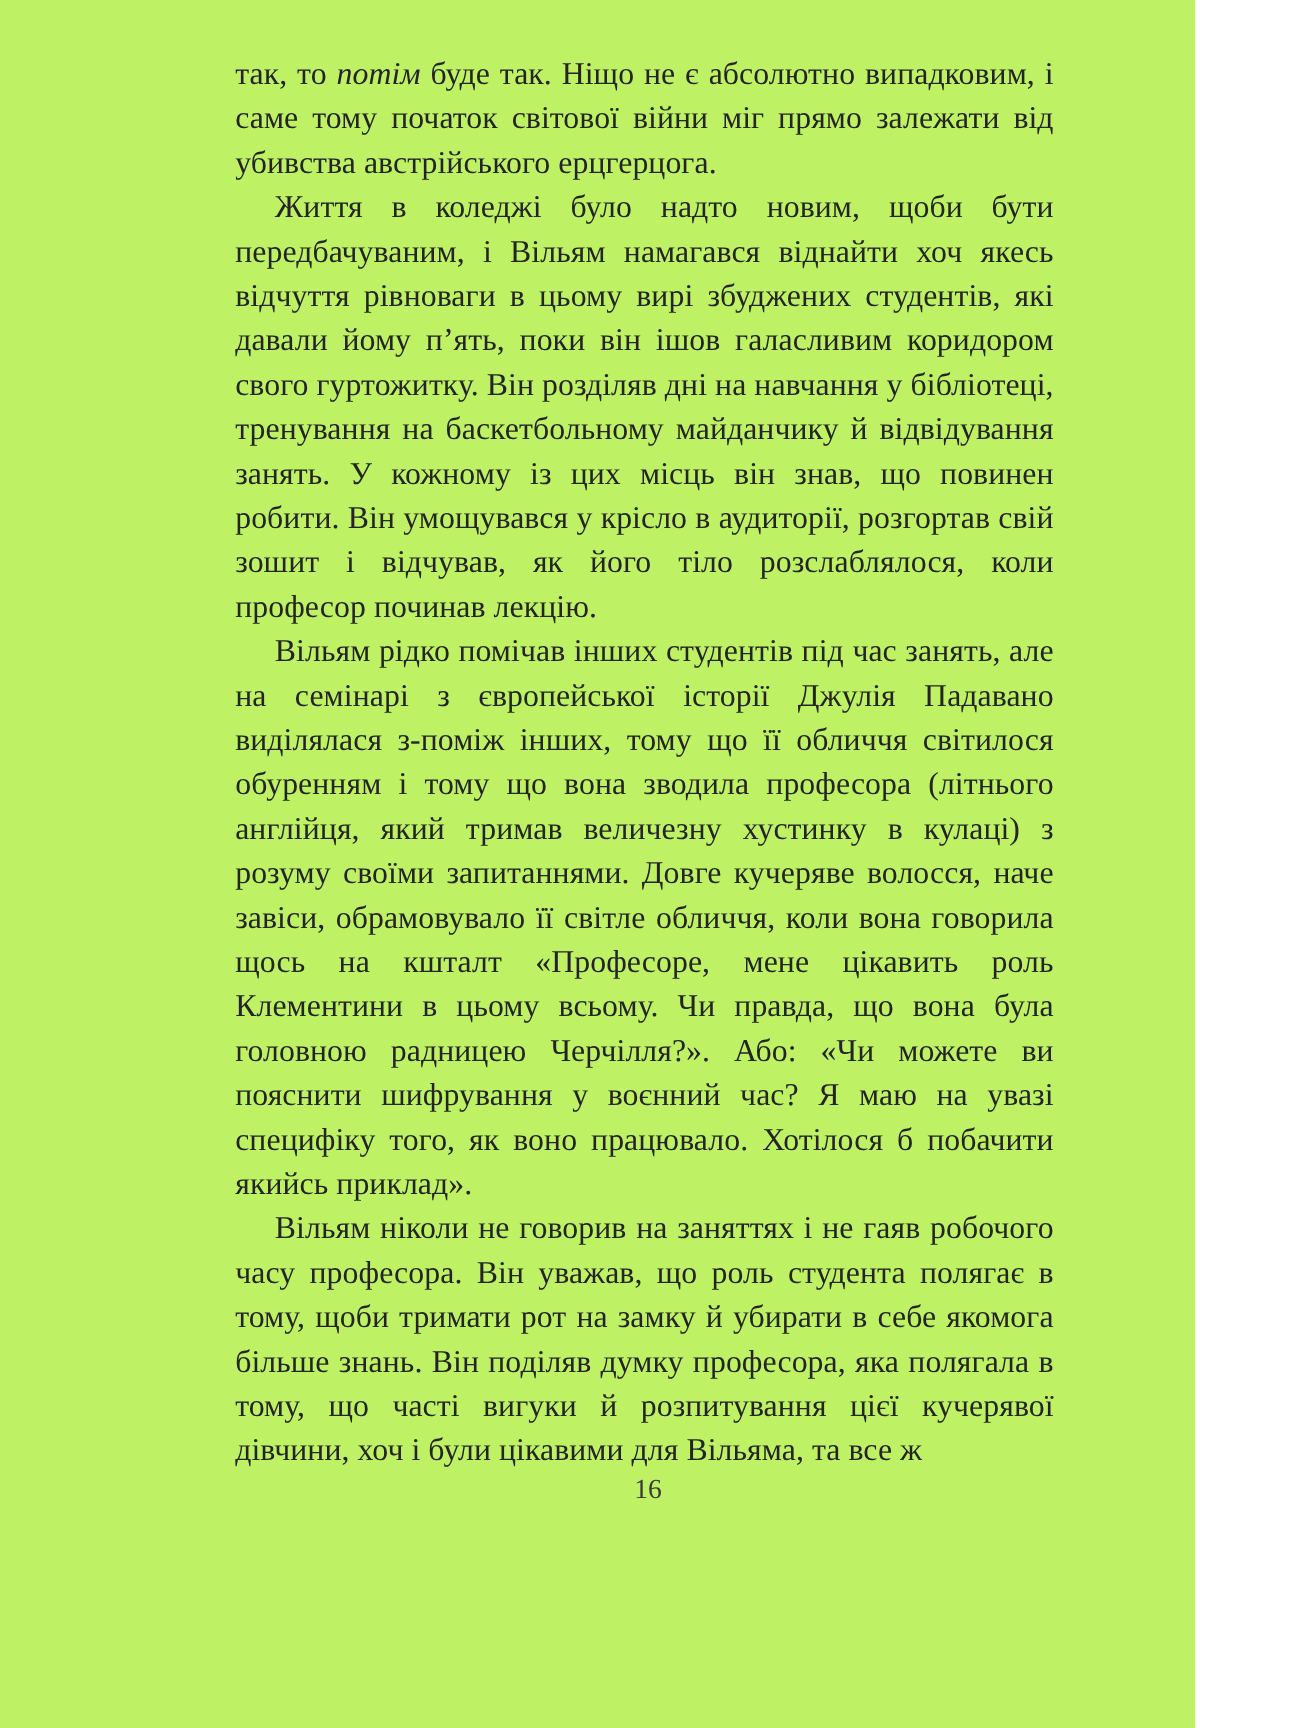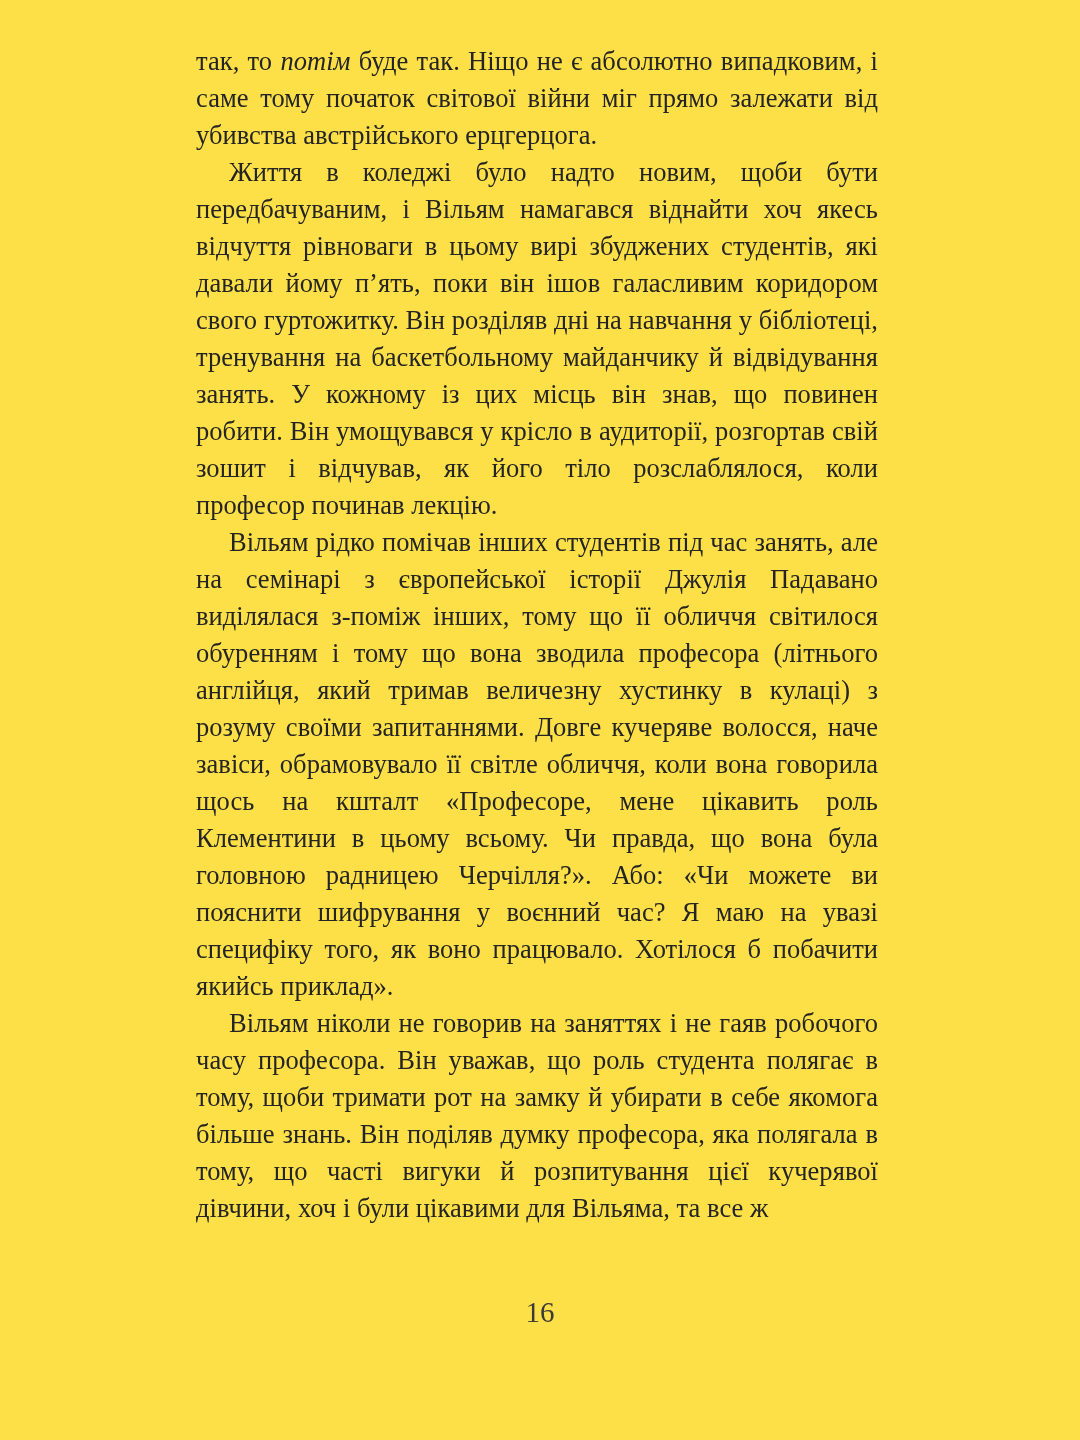--- a/index.html
+++ b/index.html
@@ -4,23 +4,23 @@
 <title>Book page 16</title>
 <style>
   html, body {
     margin: 0;
     padding: 0;
     background: #ffffff;
   }
 
   .page {
     position: relative;
-    width: 1080px;
+    width: 996px;
     height: 1440px;
-    background: #fde047;
+    background: #bef264;
     box-sizing: border-box;
     overflow: hidden;
     font-family: "Liberation Serif", "DejaVu Serif", serif;
   }
 
   .text-column {
     position: absolute;
     left: 196px;
     top: 43px;
     width: 682px;
@@ -44,26 +44,26 @@
     text-indent: 0;
   }
 
   .body-paragraph em {
     font-style: italic;
   }
 
   .page-number {
     position: absolute;
     left: 0;
-    top: 1298px;
+    top: 1227px;
     width: 1080px;
     text-align: center;
     color: #3a3a3a;
     font-family: "Liberation Serif", "DejaVu Serif", serif;
-    font-size: 29px;
+    font-size: 23px;
     line-height: 28px;
   }
 </style>
 </head>
 <body>
 
 <div class="page">
 
   <div class="text-column">
 

